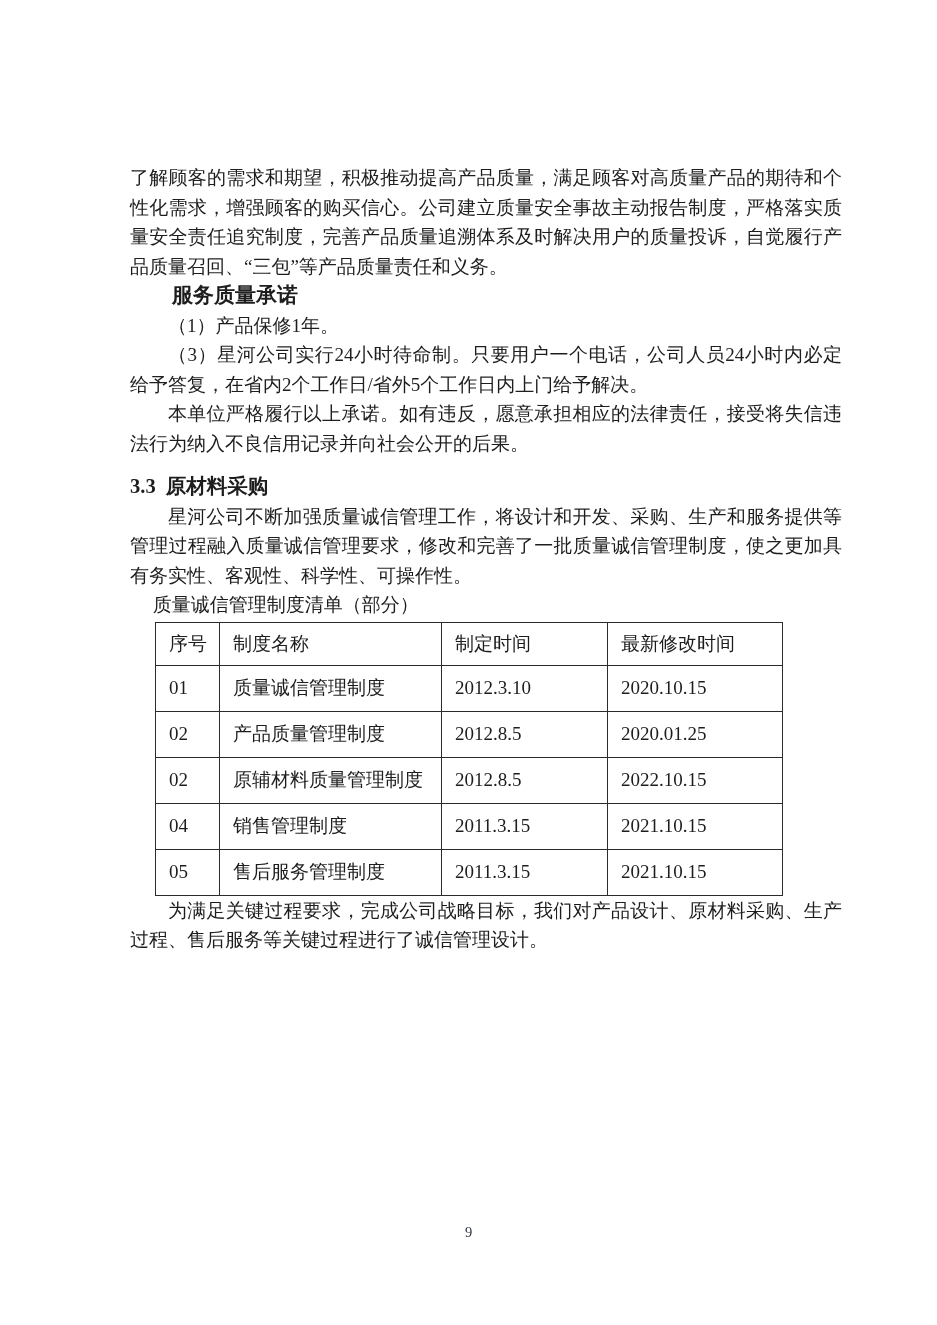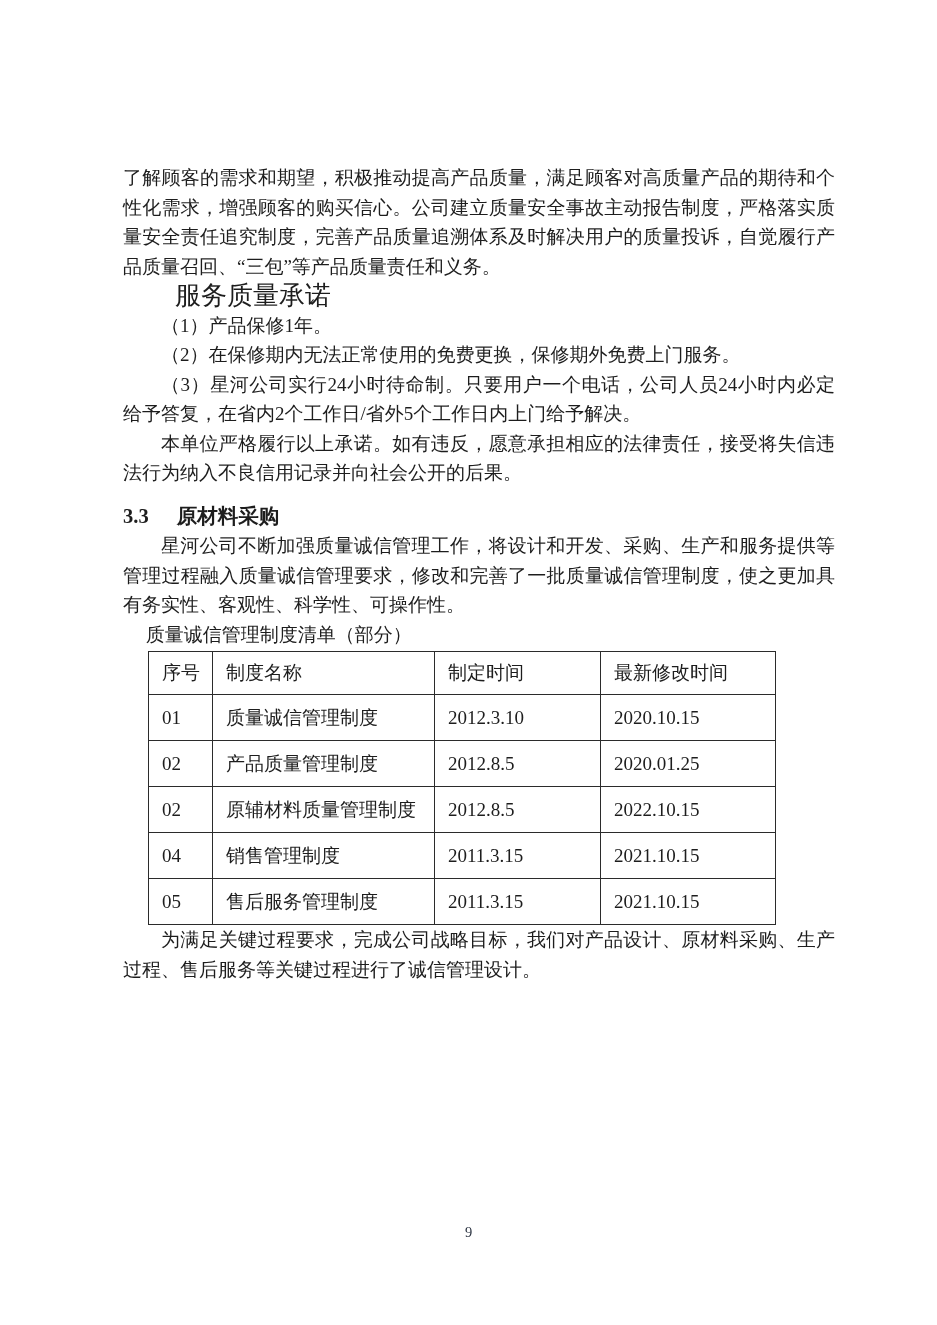--- a/index.html
+++ b/index.html
@@ -6,43 +6,43 @@
   body{
     width:937px;height:1325px;
     background:#ffffff;
     font-family:"Liberation Serif","DejaVu Serif",serif;
     color:#1d1d1d;
     position:relative;
     overflow:hidden;
   }
   .doc{
     position:absolute;
-    left:123px;top:163px;width:712px;
+    left:130px;top:163px;width:712px;
     font-size:19px;
     line-height:29.5px;
     text-align:justify;
   }
   .doc p{margin:0;}
   .indent{text-indent:2em;}
   .p-intro{margin-top:0;}
   .h-service{
     margin-top:19px;
-    font-weight:normal;
+    font-weight:bold;
     text-indent:2em;
-    font-size:26px;
+    font-size:21px;
   }
   .item{margin-top:13px;}
   .p-promise{margin-top:12px;}
   .h-33{
     margin:14px 0 0 0;
     font-weight:bold;
     font-size:20.5px;
     line-height:29.5px;
   }
-  .h-33 .sec-num{margin-right:28px;}
+  .h-33 .sec-num{margin-right:10px;}
   .p-operation{margin-top:28px;}
   .tbl-caption{
     margin-top:15px;
     text-indent:1.2em;
     text-align:left;
   }
   table.policy{
     border-collapse:collapse;
     margin:2px 0 0 25px;
     table-layout:fixed;
@@ -77,21 +77,20 @@
 </head>
 <body>
 
 <div class="doc">
 
   <p class="p-intro">了解顾客的需求和期望，积极推动提高产品质量，满足顾客对高质量产品的期待和个性化需求，增强顾客的购买信心。公司建立质量安全事故主动报告制度，严格落实质量安全责任追究制度，完善产品质量追溯体系及时解决用户的质量投诉，自觉履行产品质量召回、“三包”等产品质量责任和义务。</p>
 
   <p class="h-service">服务质量承诺</p>
 
   <p class="item indent">（1）产品保修1年。</p>
-  <p class="item indent">（2）在保修期内无法正常使用的免费更换，保修期外免费上门服务。</p>
   <p class="item indent">（3）星河公司实行24小时待命制。只要用户一个电话，公司人员24小时内必定给予答复，在省内2个工作日/省外5个工作日内上门给予解决。</p>
 
   <p class="p-promise indent">本单位严格履行以上承诺。如有违反，愿意承担相应的法律责任，接受将失信违法行为纳入不良信用记录并向社会公开的后果。</p>
 
   <h2 class="h-33"><span class="sec-num">3.3</span><span>原材料采购</span></h2>
 
   <p class="p-operation indent">星河公司不断加强质量诚信管理工作，将设计和开发、采购、生产和服务提供等管理过程融入质量诚信管理要求，修改和完善了一批质量诚信管理制度，使之更加具有务实性、客观性、科学性、可操作性。</p>
 
   <p class="tbl-caption">质量诚信管理制度清单（部分）</p>
 

